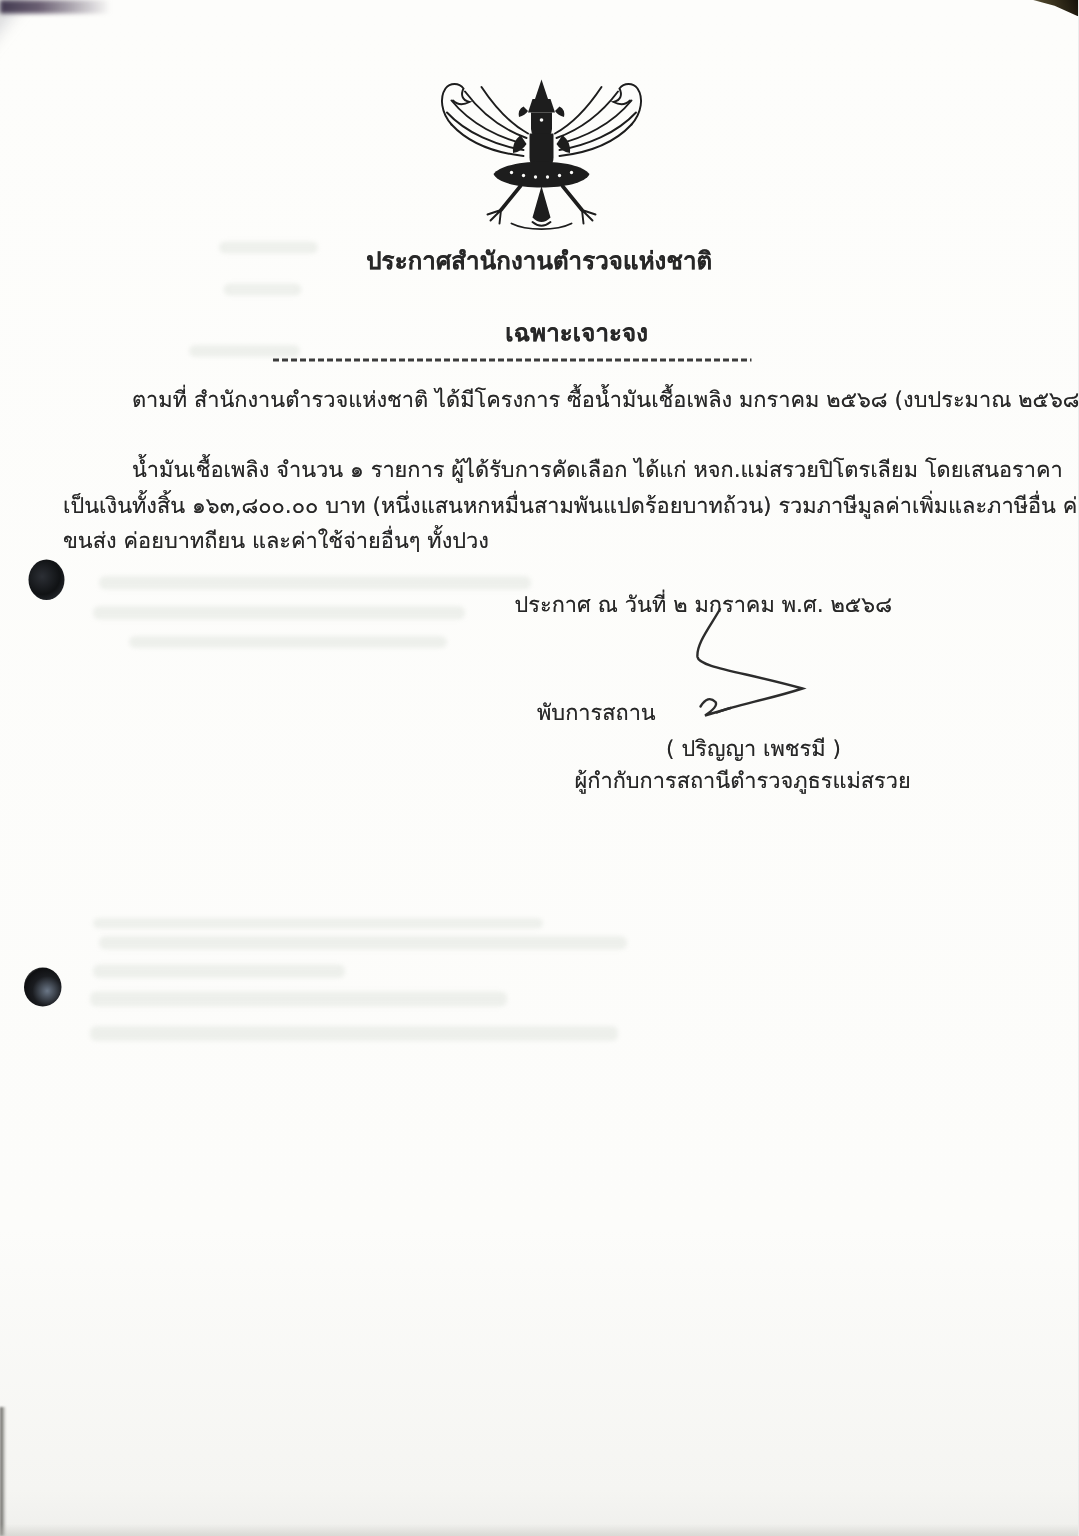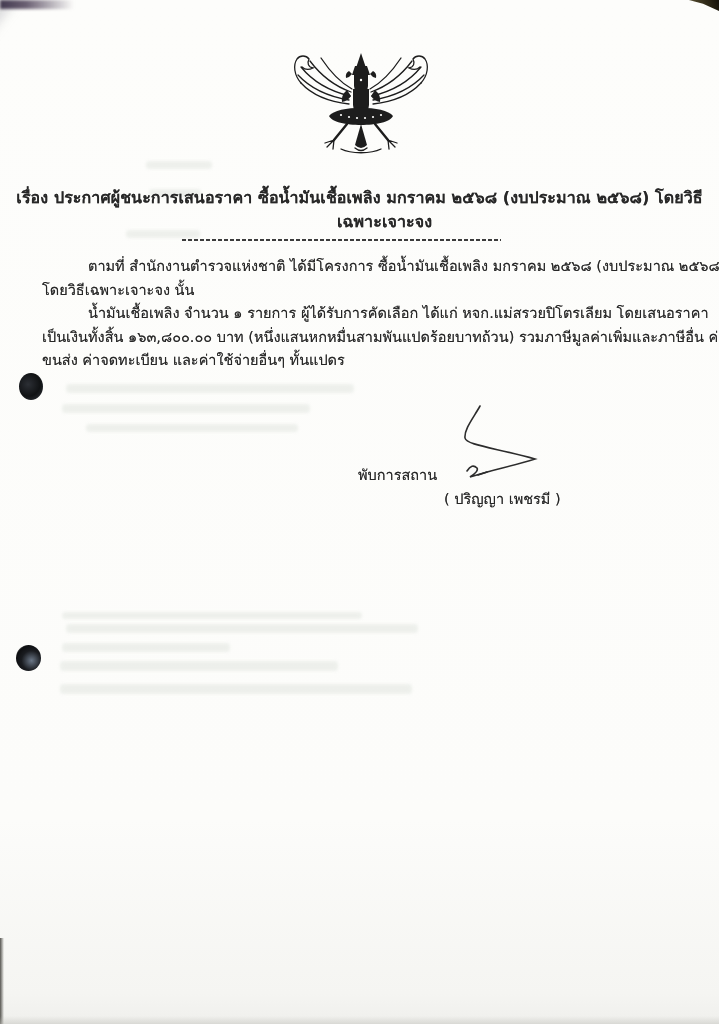--- a/index.html
+++ b/index.html
@@ -179,35 +179,36 @@
     <g stroke="#1d1d1d" fill="none" stroke-width="1.3" stroke-linecap="round">
 
       <path d="M45,88 L36,91 M45,88 L38,95 M45,88 L44,97"></path>
       <path d="M99,88 L108,91 M99,88 L106,95 M99,88 L100,97"></path>
 
       <path d="M52,97 C62,102 82,102 92,97"></path>
       <path d="M66,96 q6,5 12,0"></path>
     </g>
   </svg>
 
-  <div class="t center heading" style="top:185px;">เรื่อง ประกาศผู้ชนะการเสนอราคา ซื้อน้ำมันเชื้อเพลิง มกราคม ๒๕๖๘ (งบประมาณ ๒๕๖๘) โดยวิธี</div>
+  <div class="t center heading" style="top:161px;">ประกาศสำนักงานตำรวจแห่งชาติ</div>
   <div class="t center heading" style="top:209px;margin-left:25px;">เฉพาะเจาะจง</div>
 
   <div class="separator"></div>
 
   <div class="t bodytxt" style="left:88px; top:254px;">ตามที่ สำนักงานตำรวจแห่งชาติ ได้มีโครงการ ซื้อน้ำมันเชื้อเพลิง มกราคม ๒๕๖๘ (งบประมาณ ๒๕๖๘)</div>
-  <div class="t bodytxt" style="left:42px; top:278px;">โดยวิธีเฉพาะเจาะจง  นั้น</div>
   <div class="t bodytxt" style="left:88px; top:301px;">น้ำมันเชื้อเพลิง จำนวน ๑ รายการ ผู้ได้รับการคัดเลือก ได้แก่ หจก.แม่สรวยปิโตรเลียม  โดยเสนอราคา</div>
   <div class="t bodytxt" style="left:42px; top:325px;">เป็นเงินทั้งสิ้น ๑๖๓,๘๐๐.๐๐ บาท (หนึ่งแสนหกหมื่นสามพันแปดร้อยบาทถ้วน) รวมภาษีมูลค่าเพิ่มและภาษีอื่น ค่า</div>
-  <div class="t bodytxt" style="left:42px; top:348px;">ขนส่ง ค่าจดทะเบียน และค่าใช้จ่ายอื่นๆ ทั้นแปดร</div>
-
+  <div class="t bodytxt" style="left:42px; top:348px;">ขนส่ง ค่อยบาทถียน และค่าใช้จ่ายอื่นๆ ทั้งปวง</div>
+
+  <div class="t bodytxt" style="left:343px; top:391px;">ประกาศ ณ วันที่  ๒ มกราคม พ.ศ. ๒๕๖๘</div>
 
   <svg class="signature-svg" viewBox="0 0 120 92">
     <g stroke="#2c2c2c" fill="none" stroke-width="1.6" stroke-linecap="round">
       <path d="M42,8 C36,19 26,31 27,40 C28,47 58,50 97,61 C72,69 52,72 40,77"></path>
       <path d="M29,73 q5,-8 10,-3 q2,3 -7,9 l17,-5"></path>
     </g>
   </svg>
 
   <div class="t bodytxt" style="left:358px; top:463px;">พับการสถาน</div>
   <div class="t bodytxt" style="left:444px; top:487px;">( ปริญญา  เพชรมี )</div>
+  <div class="t bodytxt" style="left:383px; top:508px;">ผู้กำกับการสถานีตำรวจภูธรแม่สรวย</div>
 
 </div>
 
 </body></html>

